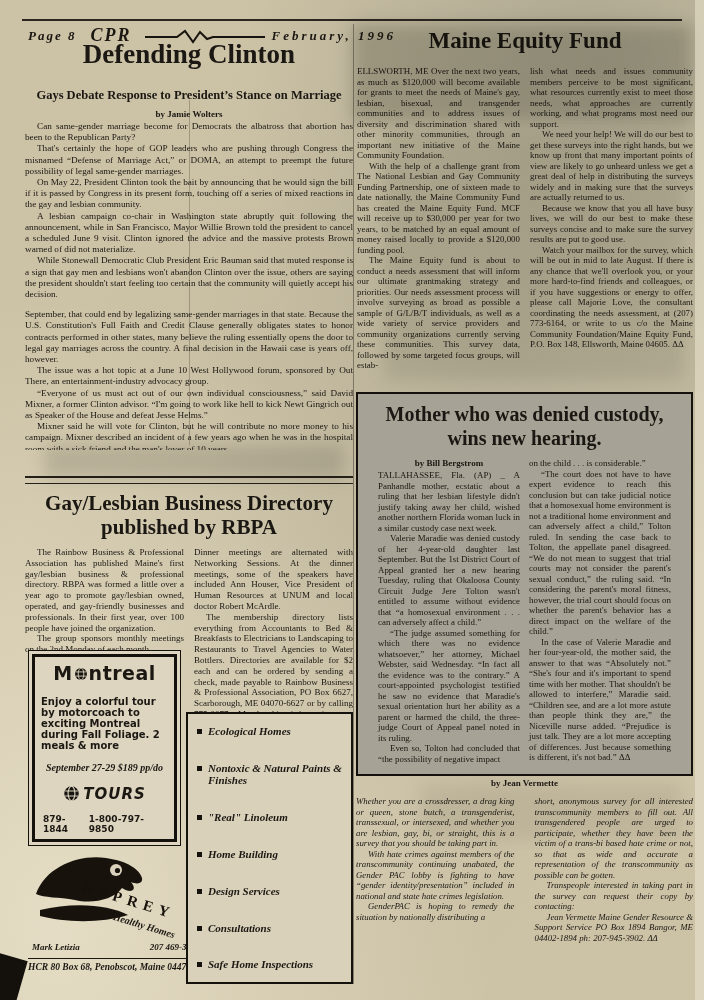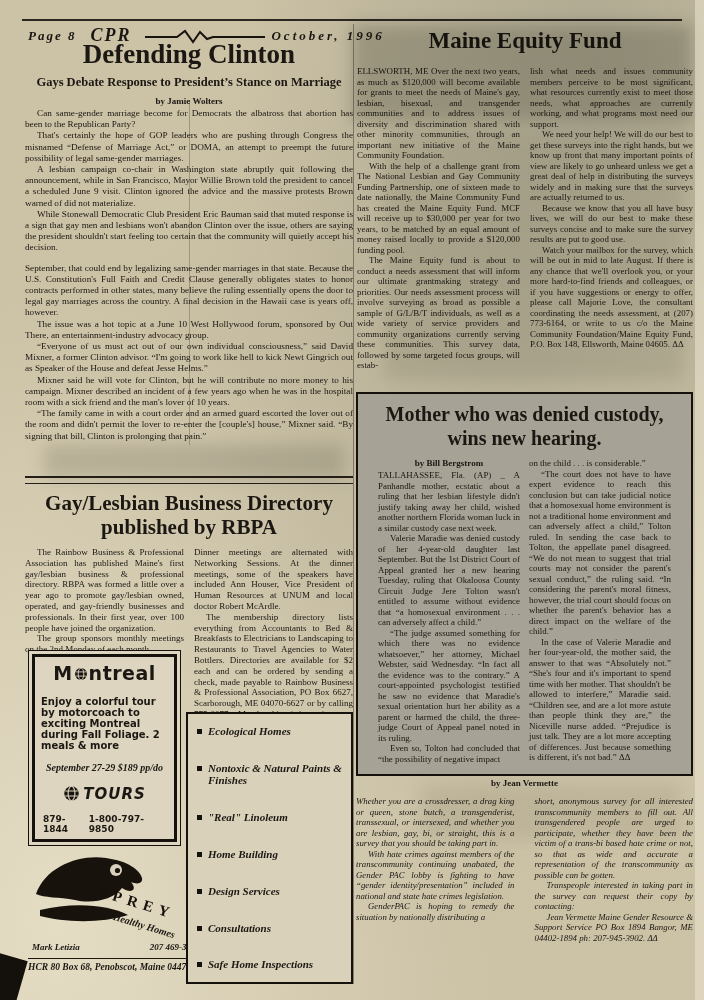--- a/index.html
+++ b/index.html
@@ -24,21 +24,21 @@
 
   
   .hdr{position:absolute;left:28px;top:25px;display:flex;align-items:center;gap:14px;z-index:2;}
   .hdr .pg{font:bold italic 13px "Liberation Serif",serif;letter-spacing:2px;}
   .hdr .cpr{font:bold italic 18px "Liberation Serif",serif;letter-spacing:2px;}
   .hdr .dt{font:bold italic 13px "Liberation Serif",serif;letter-spacing:3px;margin-left:-8px;}
 
   
   section{position:absolute;z-index:2;}
   .headline{font-weight:bold;text-align:center;margin:0;}
-  .subhead{font-weight:bold;text-align:center;margin:6px 0 0;}
+  .subhead{font-weight:bold;text-align:center;margin:19px 0 0;}
   .byline{font-weight:bold;text-align:center;font-size:9px;margin:0 0 2px;}
   .cols{display:flex;margin-top:6px;}
   .col{flex:1;min-width:0;}
   .bp{font-size:9.2px;line-height:11.2px;text-align:justify;text-indent:12px;margin:0;}
   .bp.cont{text-indent:0;}
   .vline{position:absolute;width:1px;background:rgba(46,40,32,0.45);z-index:1;}
 
   .sec-defend{left:25px;top:40px;width:328px;height:410px;overflow:hidden;}
   .sec-defend .headline{font-size:27px;line-height:29px;}
   .sec-defend .subhead{font-size:12.5px;}
@@ -104,34 +104,35 @@
 <div class="page">
 
   <div class="rule-top"></div>
 
   <div class="hdr">
     <span class="pg">Page 8</span>
     <span class="cpr">CPR</span>
     <svg width="120" height="16" viewBox="0 0 120 16">
       <polyline points="0,9 32,9 40,3 48,14 55,4 62,11 68,9 120,9" fill="none" stroke="#17130e" stroke-width="2"></polyline>
     </svg>
-    <span class="dt">October, 1996</span>
+    <span class="dt">February, 1996</span>
   </div>
 
   <div class="vline" style="left:353px;top:24px;height:960px;"></div>
   <div class="vline" style="left:189px;top:100px;height:345px;background:rgba(46,40,32,0.28);"></div>
 
   <section class="sec-defend">
     <h1 class="headline">Defending Clinton</h1>
     <h2 class="subhead">Gays Debate Response to President’s Stance on Marriage</h2>
     <div class="cols">
       <div class="col">
         <p class="byline">by Jamie Wolters</p>
         <p class="bp">Can same-gender marriage become for Democrats the albatross that abortion has been to the Republican Party?</p>
         <p class="bp">That's certainly the hope of GOP leaders who are pushing through Congress the misnamed “Defense of Marriage Act,” or DOMA, an attempt to preempt the future possibility of legal same-gender marriages.</p>
+        <p class="bp">On May 22, President Clinton took the bait by announcing that he would sign the bill if it is passed by Congress in its present form, touching off a series of mixed reactions in the gay and lesbian community.</p>
         <p class="bp">A lesbian campaign co-chair in Washington state abruptly quit following the announcement, while in San Francisco, Mayor Willie Brown told the president to cancel a scheduled June 9 visit.  Clinton ignored the advice and the massive protests Brown warned of did not materialize.</p>
         <p class="bp">While Stonewall Democratic Club President Eric Bauman said that muted response is a sign that gay men and lesbians won't abandon Clinton over the issue, others are saying the president shouldn't start feeling too certain that the community will quietly accept his decision.</p>
 
       </div>
       <div class="col">
         <p class="bp cont">September, that could end by legalizing same-gender marriages in that state. Because the U.S. Constitution's Full Faith and Credit Clause generally obligates states to honor contracts performed in other states, many believe the ruling essentially opens the door to legal gay marriages across the country.  A final decision in the Hawaii case is years off, however.</p>
         <p class="bp">The issue was a hot topic at a June 10 West Hollywood forum, sponsored by Out There, an entertainment-industry advocacy group.</p>
         <p class="bp">“Everyone of us must act out of our own individual consciousness,” said David Mixner, a former Clinton advisor. “I'm going to work like hell to kick Newt Gingrich out as Speaker of the House and defeat Jesse Helms.”</p>
         <p class="bp">Mixner said he will vote for Clinton, but he will contribute no more money to his campaign.  Mixner described an incident of a few years ago when he was in the hospital room with a sick friend and the man's lover of 10 years.</p>
         <p class="bp">“The family came in with a court order and an armed guard escorted the lover out of the room  and didn't permit the lover to re-enter the [couple's] house,” Mixner said. “By signing that bill, Clinton is prolonging that pain.”</p>

